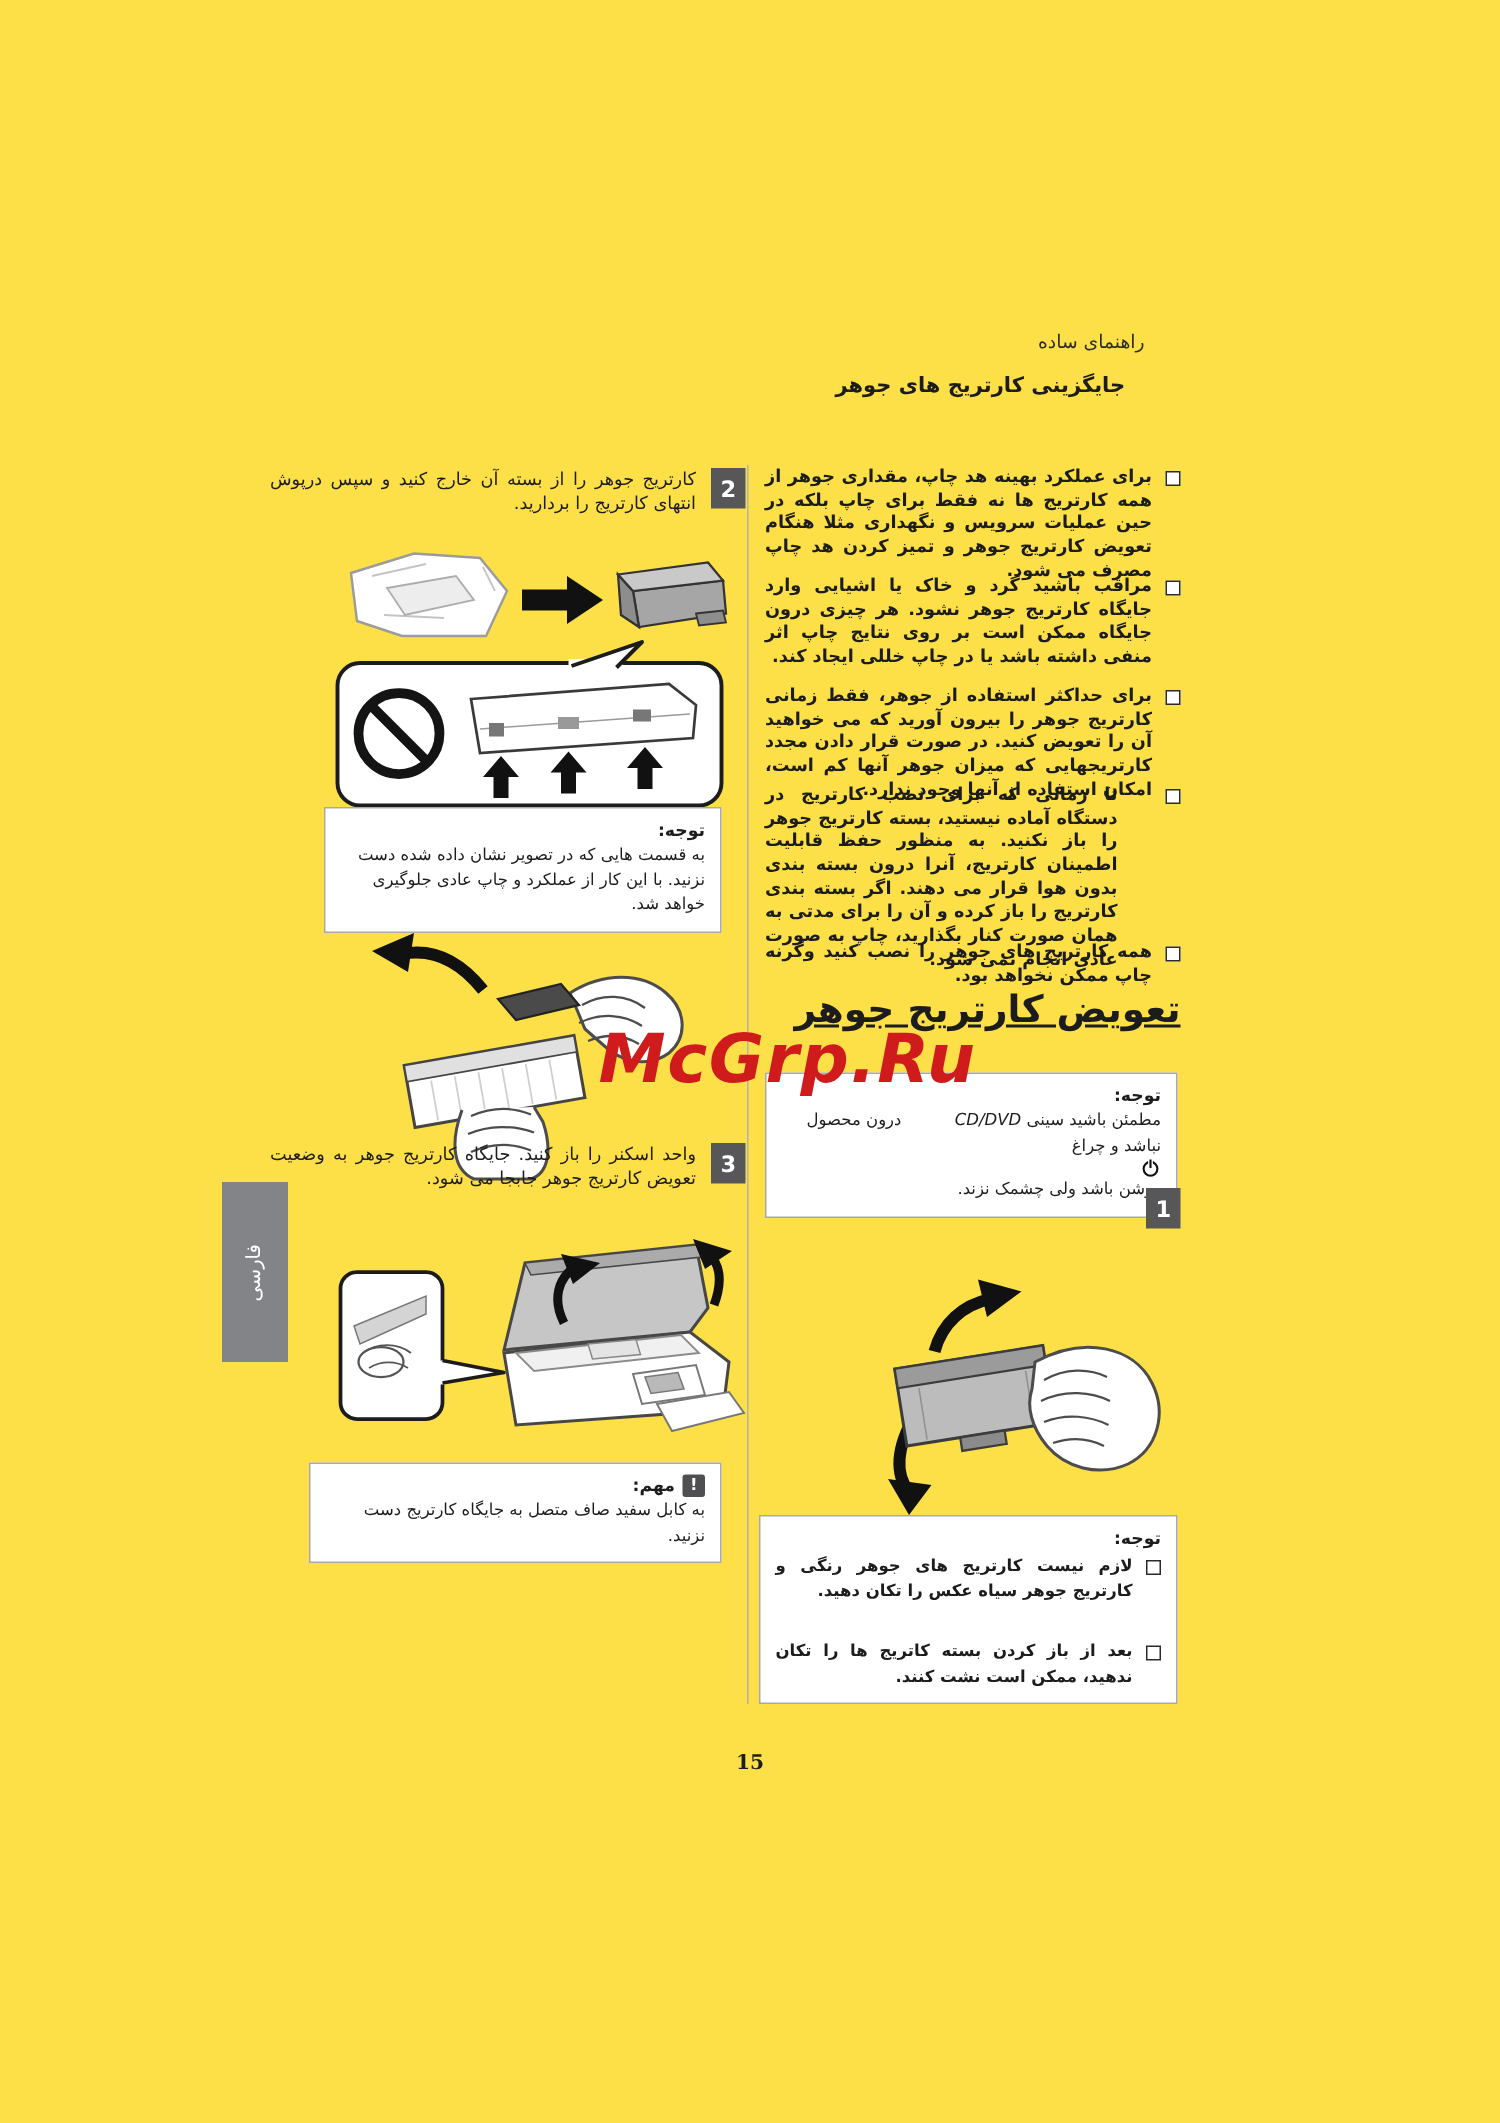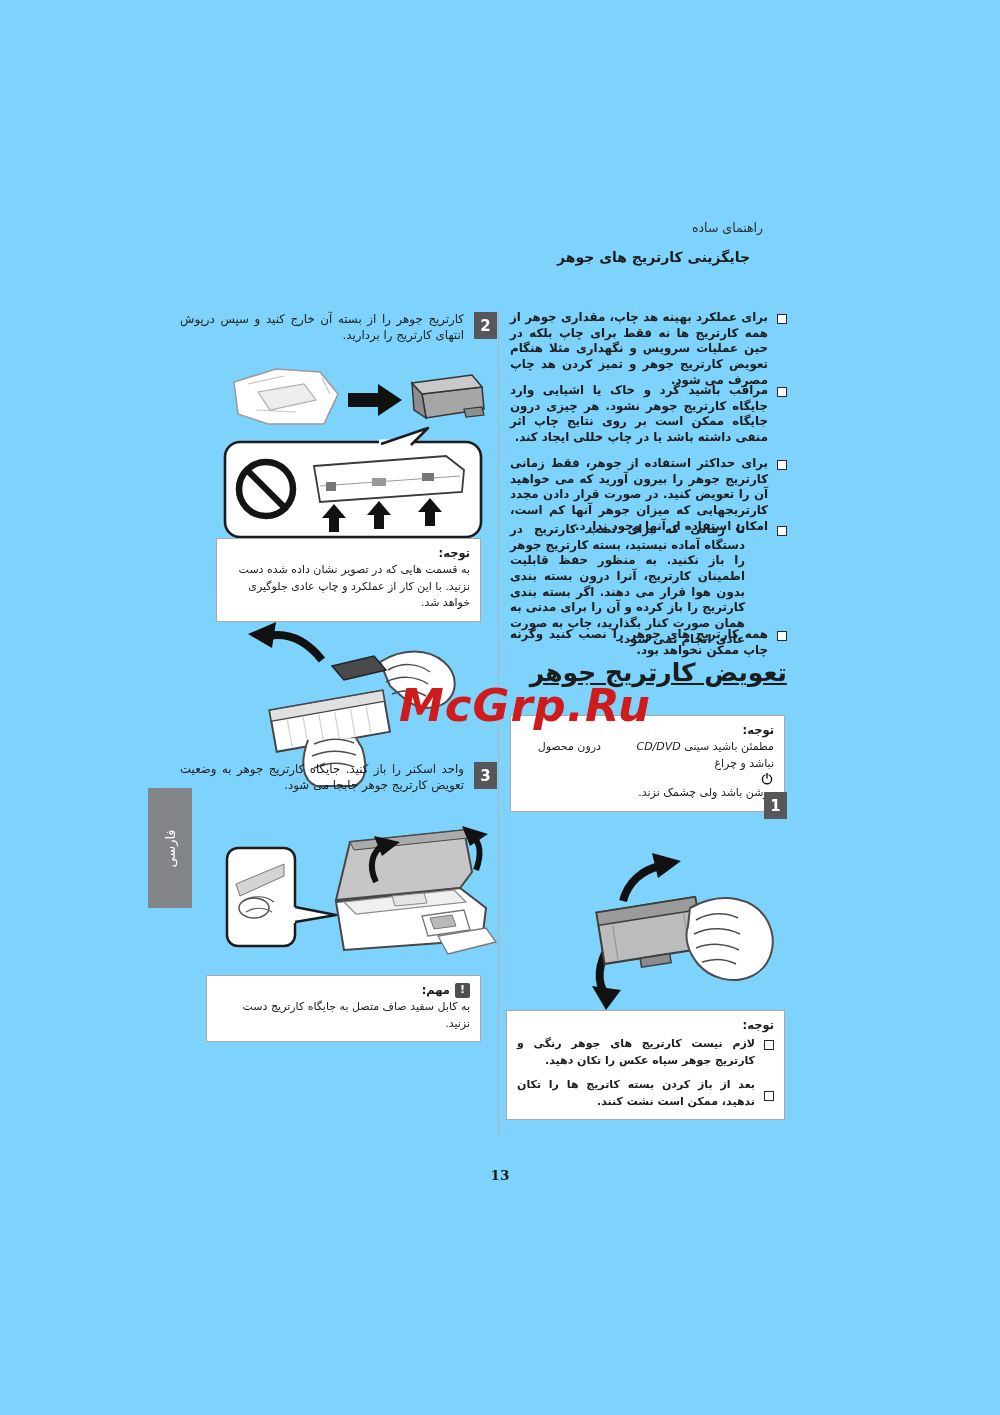--- a/index.html
+++ b/index.html
@@ -1,16 +1,16 @@
 <!DOCTYPE html>
 <html lang="fa"><head>
 <meta charset="utf-8">
 <style>
   html,body{margin:0;padding:0;background:#fff;}
-  .page{position:relative;width:1000px;height:1415px;background:#7dd3fc;overflow:hidden;
+  .page{position:relative;width:1000px;height:1415px;background:#fde047;overflow:hidden;
         font-family:"DejaVu Sans",sans-serif;color:#1c1c1c;direction:rtl;}
   .abs{position:absolute;}
   .hdr{left:692px;top:220px;font-size:12.5px;color:#2b2b2b;white-space:nowrap;}
   .title{left:557px;top:249px;font-size:14px;font-weight:bold;white-space:nowrap;}
   .divider{left:498px;top:310px;width:1px;height:826px;background:#b2b2b2;}
   .col{position:absolute;top:310px;}
   .col-right{left:510px;width:277px;}
   .col-left{left:166px;width:331px;}
   .jt{text-align:justify;text-align-last:right;}
   .body-txt{font-size:11.8px;line-height:1.33;}
@@ -108,21 +108,21 @@
         <path d="M148,74 C162,66 178,66 190,72 M146,88 C162,80 180,82 192,88 M148,102 C163,96 179,98 191,104 M154,116 C166,112 178,113 188,118" fill="none" stroke="#4c4c4c" stroke-width="1.5"></path>
       </svg>
     </div>
 
     <div class="nbox" style="top:700px;left:-4px;right:2px;">
       <span class="lbl">توجه:</span>
       <div class="bullet" style="position:static;margin-top:2px;">
         <span class="sq"></span>
         <div class="jt" style="flex:1;">لازم نیست کارتریج های جوهر رنگی و کارتریج جوهر سیاه عکس را تکان دهید.</div>
       </div>
-      <div class="bullet" style="position:static;margin-top:8px;align-items:center;">
+      <div class="bullet" style="position:static;margin-top:24px;">
         <span class="sq"></span>
         <div class="jt" style="flex:1;">بعد از باز کردن بسته کاتریج ها را تکان ندهید، ممکن است نشت کنند.</div>
       </div>
     </div>
   </div>
 
   <div class="col col-left">
 
     <div class="steprow" style="top:2px;">
       <span class="stepbox">2</span>
@@ -219,15 +219,15 @@
       </div>
       <span class="jt">به کابل سفید صاف متصل به جایگاه کارتریج دست نزنید.</span>
     </div>
   </div>
 
   <div class="abs fa-tab">
     <span>فارسی</span>
   </div>
 
   <div class="abs watermark">McGrp.Ru</div>
-  <div class="abs pagenum">13</div>
+  <div class="abs pagenum">15</div>
 
 </div>
 
 </body></html>

